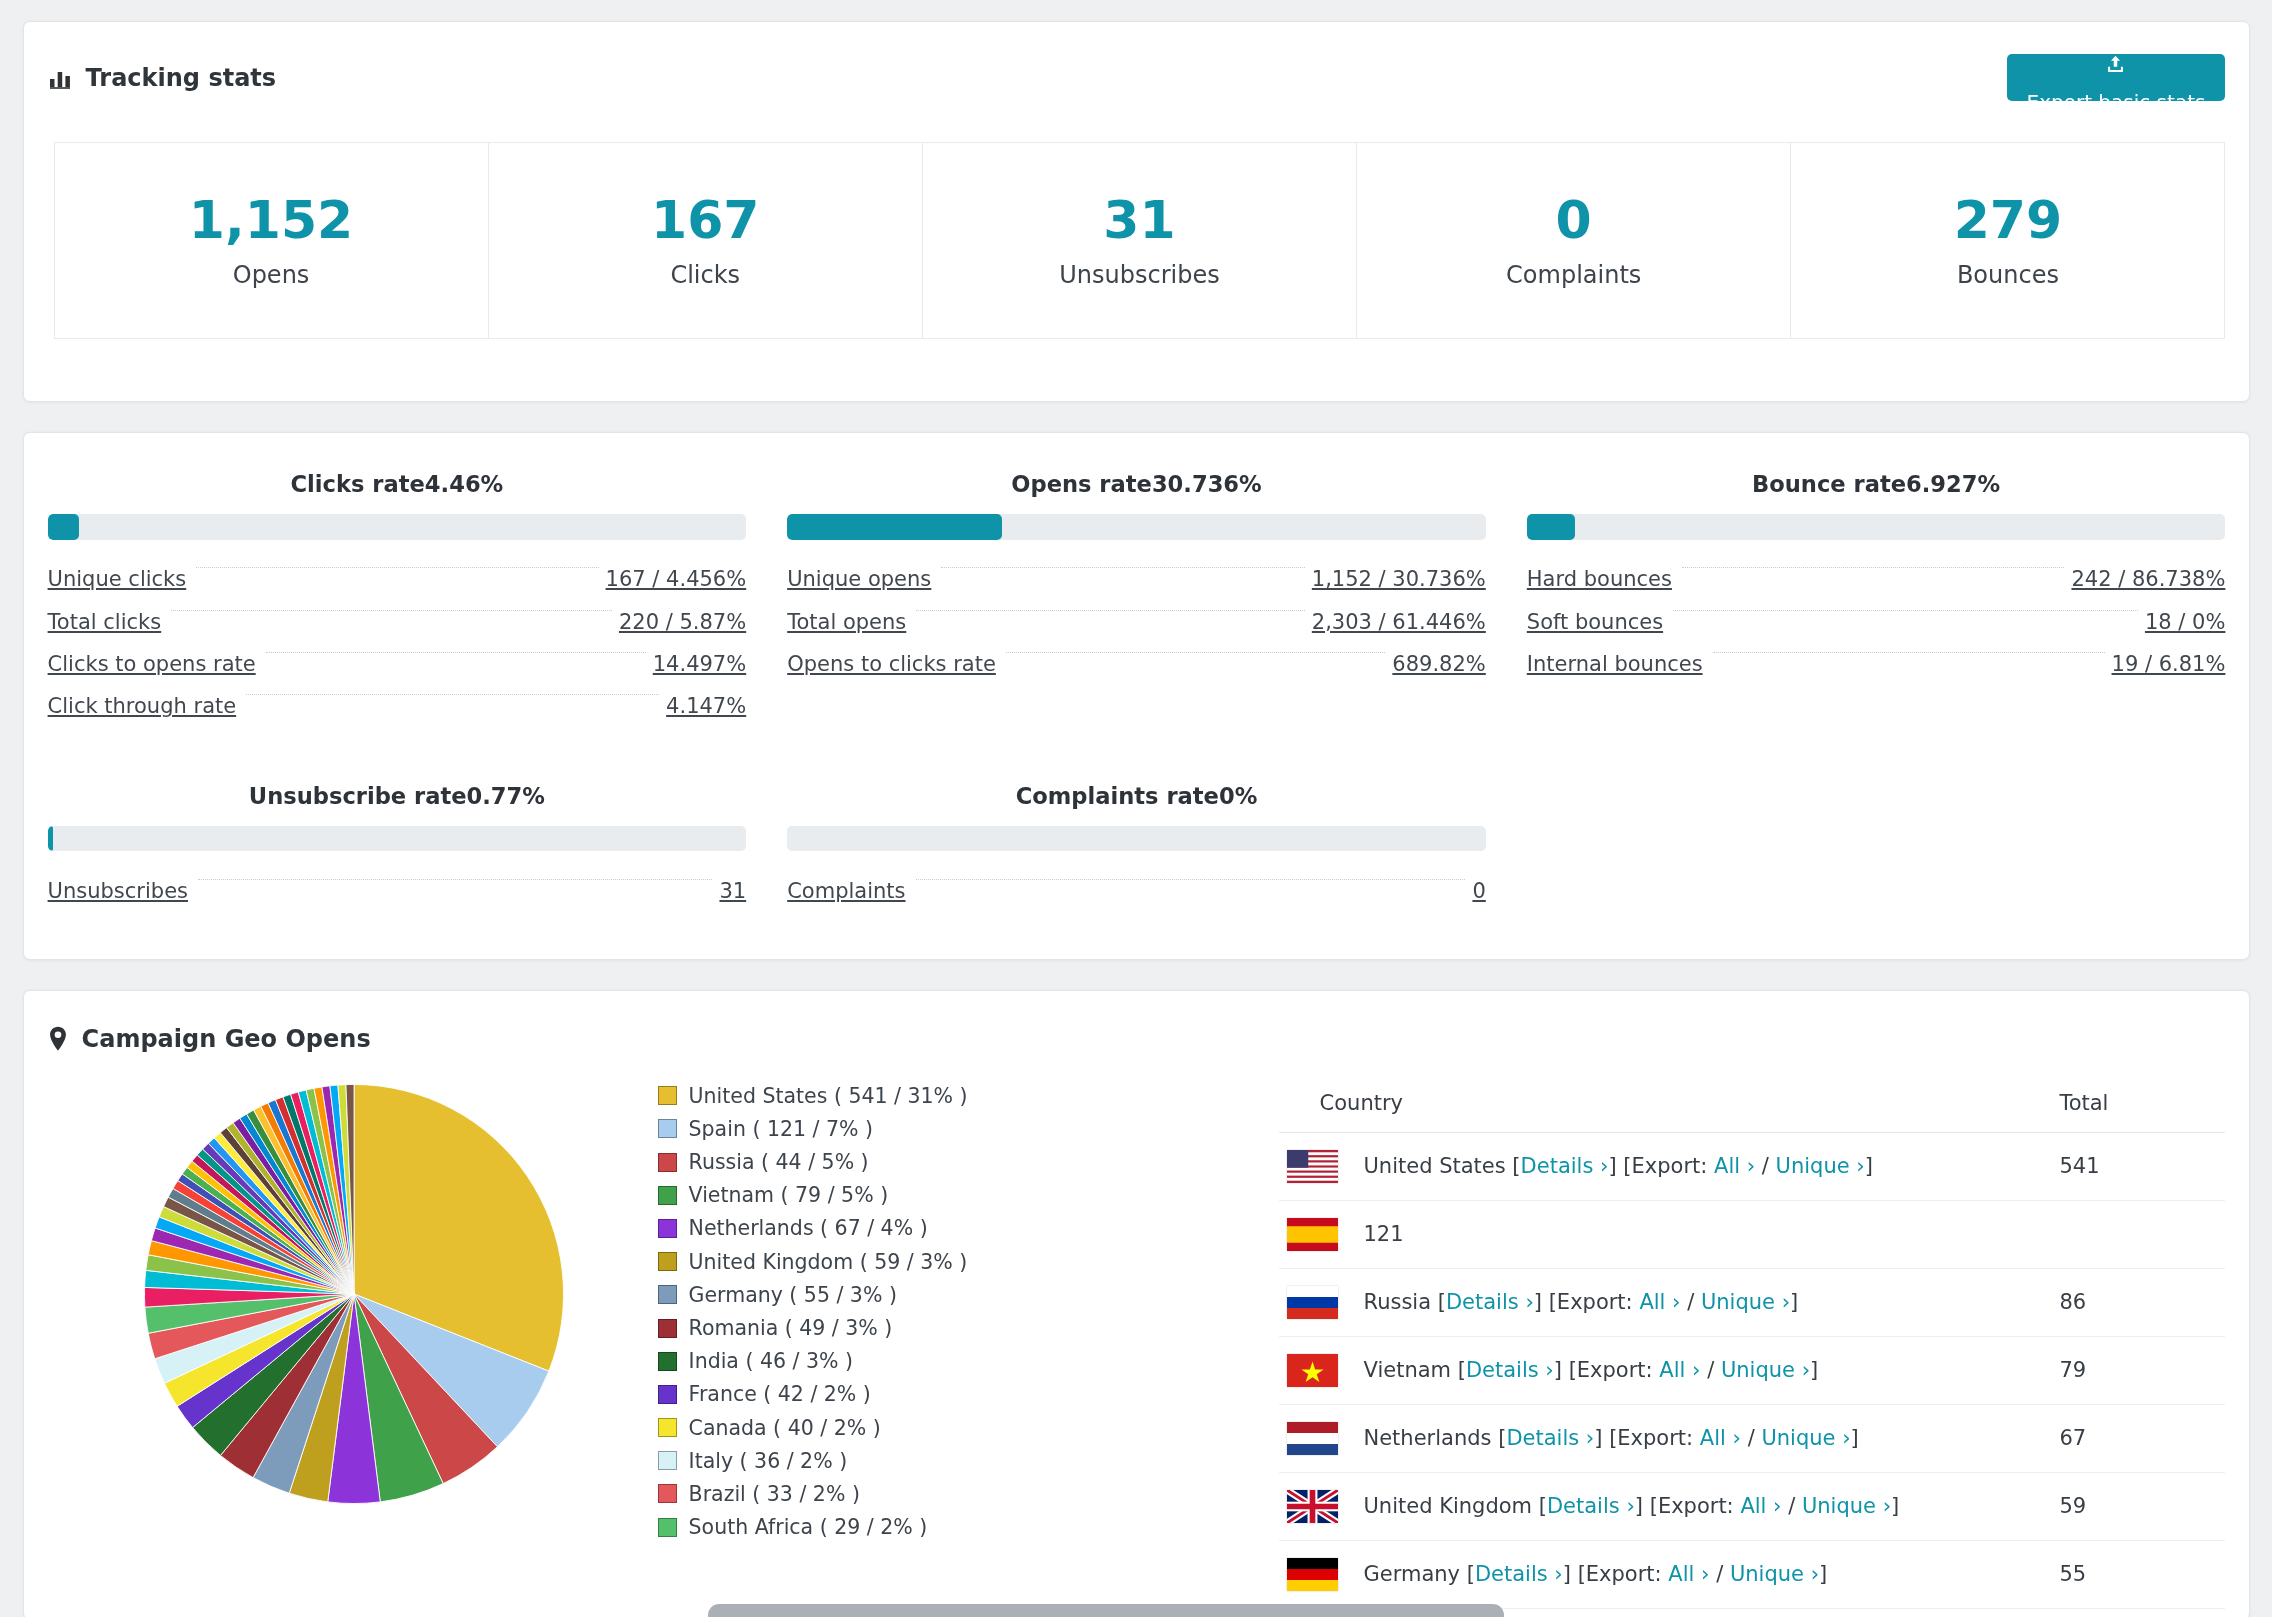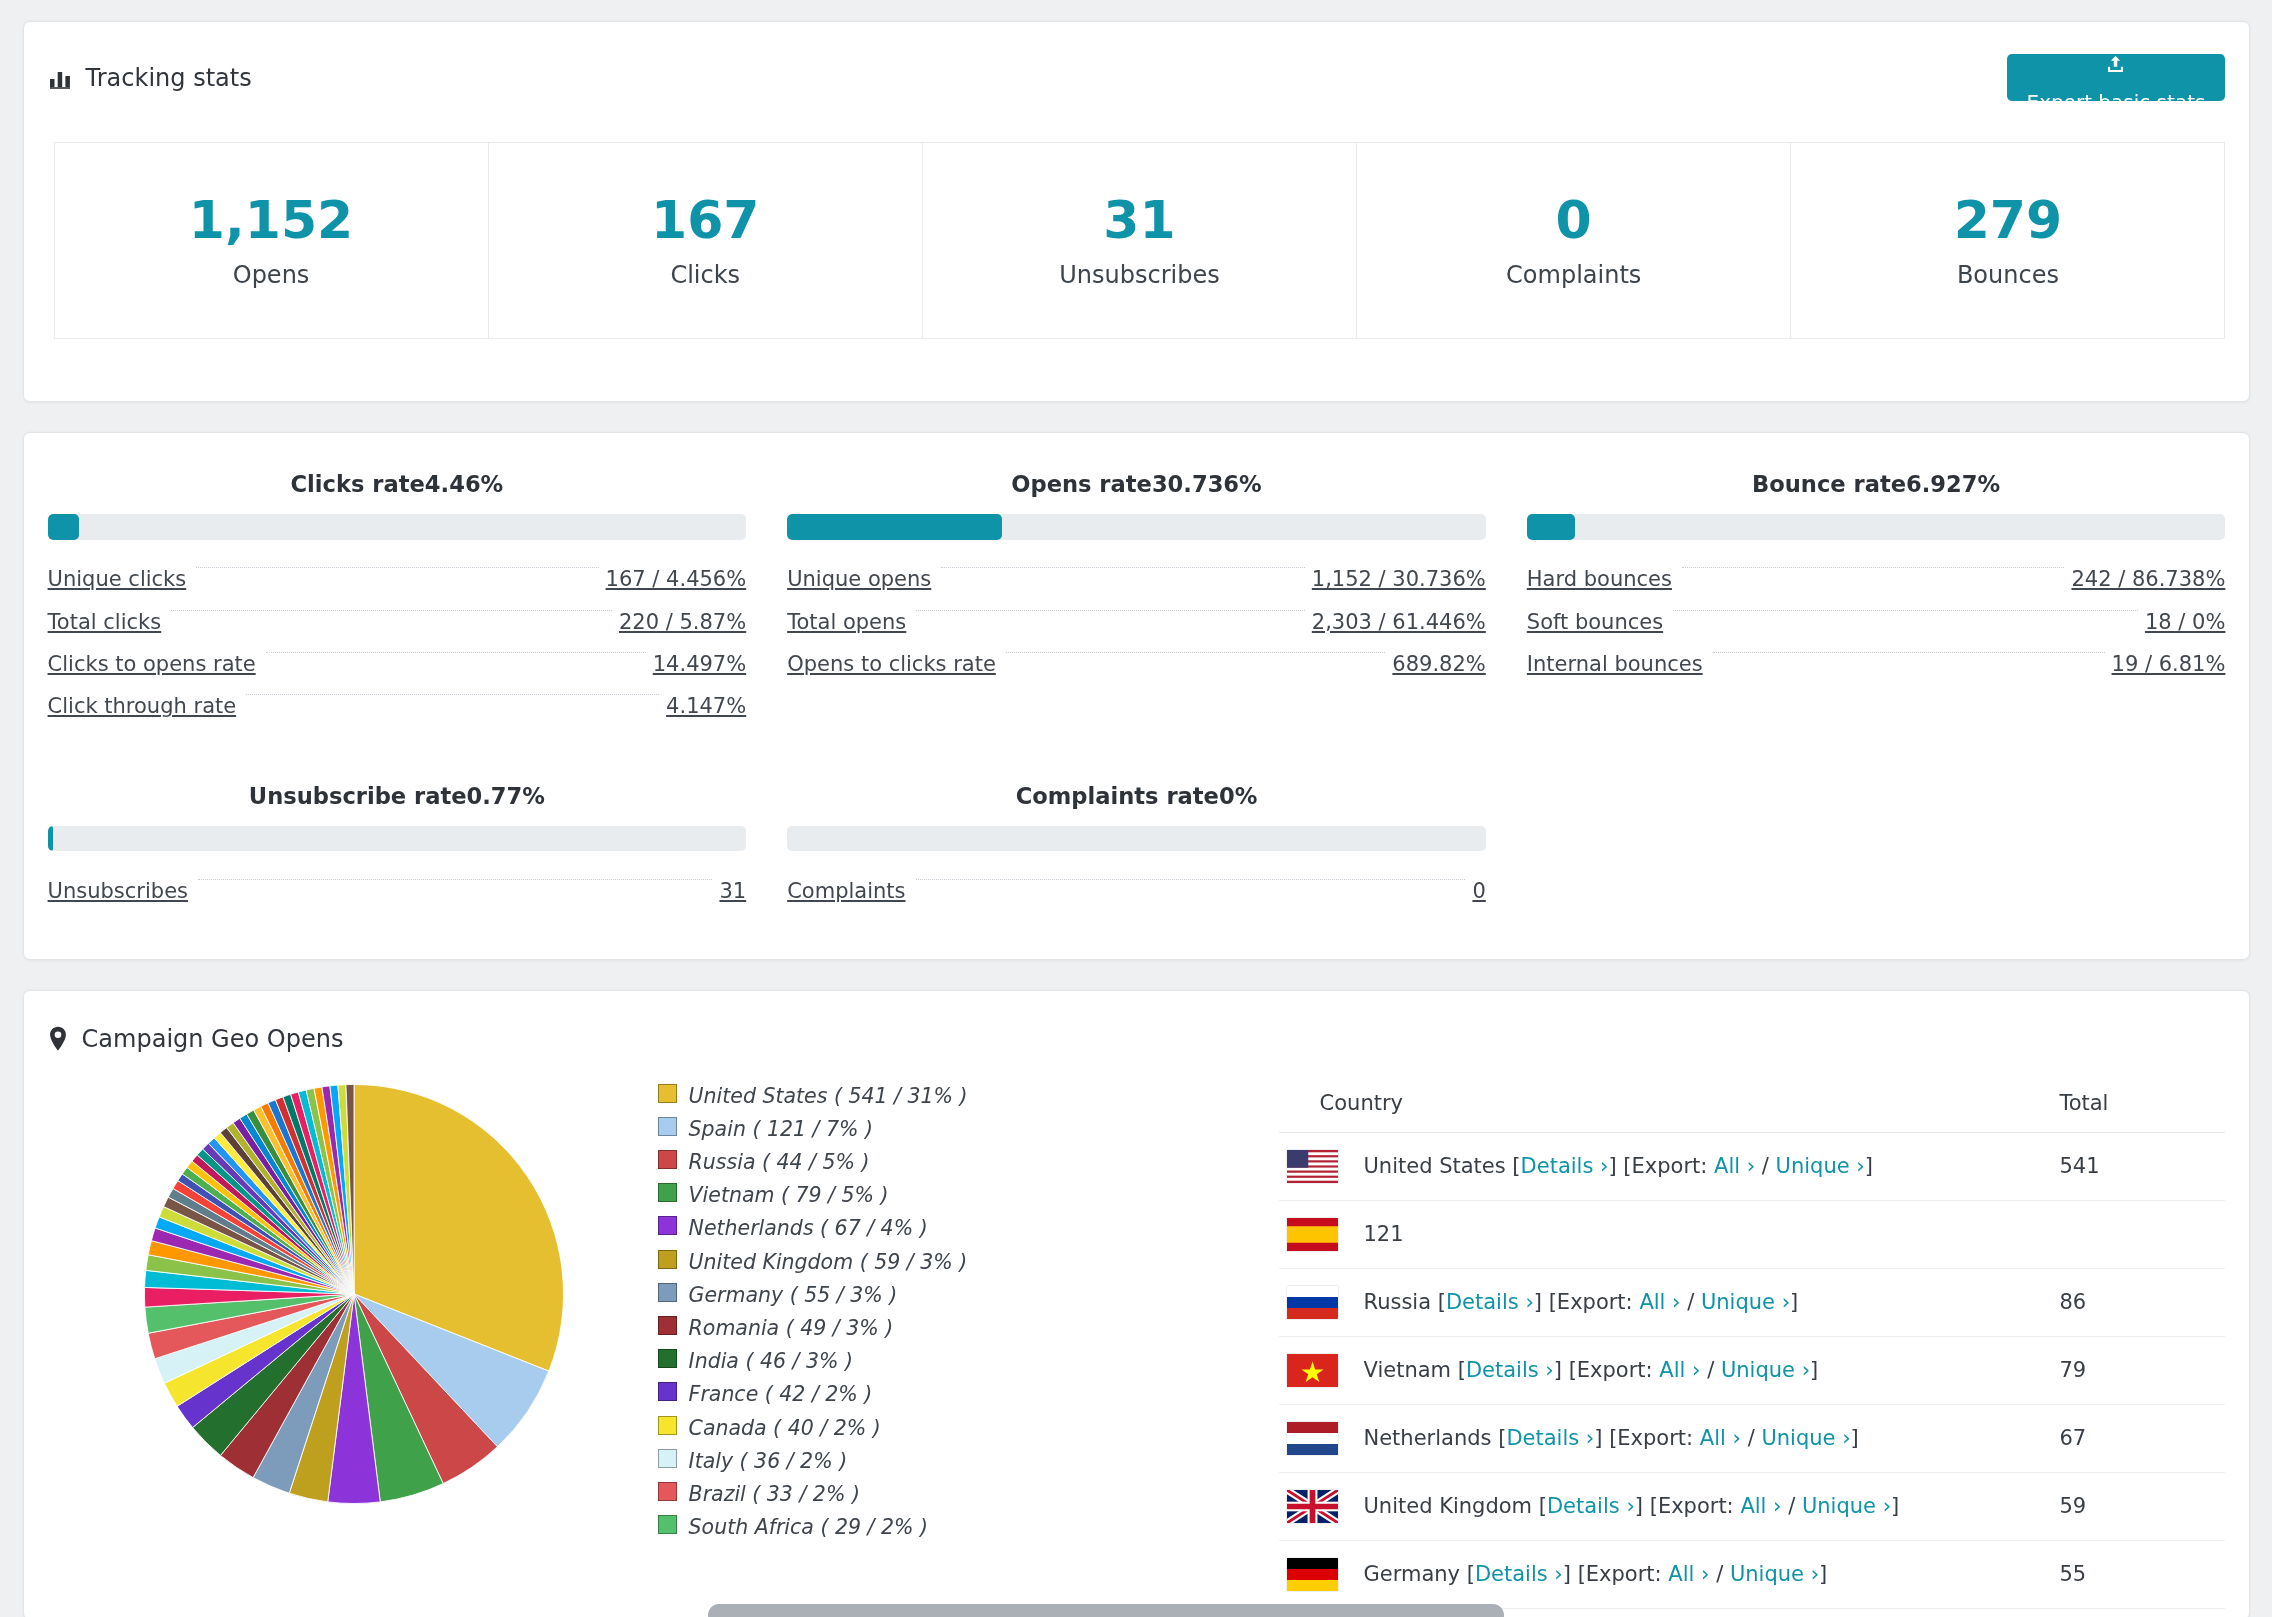--- a/index.html
+++ b/index.html
@@ -14,21 +14,21 @@
 
   .card {
     background: #fff;
     border: 0.7px solid #e2e5e7;
     border-radius: 7px;
     box-shadow: 0 0.7px 2.8px rgba(0,0,0,.05);
     margin-bottom: 30px;
   }
   .card-head { display: flex; justify-content: space-between; align-items: center; }
   .card-title {
-    font-size: 24px; font-weight: 400; color: #2f353b;
+    font-size: 24px; font-weight: 700; color: #2f353b;
     display: flex; align-items: center; gap: 14px;
   }
   .card-title .ticon { display: inline-flex; align-items: center; }
 
   
   .tracking-card { padding: 32px 24px 62px; }
   .btn-export {
     display: inline-flex; align-items: center; gap: 10px;
     background: var(--accent); color: #fff;
     border: none; border-radius: 5px;
@@ -64,21 +64,21 @@
   .rate-rows { margin-top: 18.4px; }
   .rate-row { display: flex; align-items: flex-start; font-size: 21px; color: #41474e; padding: 9.2px 0; text-decoration: underline; }
   .rate-row .leader { flex: 1; border-bottom: 1.4px dotted #c9ccd0; margin: 0 7px 5.6px 10px; }
   .rate-row .rv { white-space: nowrap; }
 
   
   .geo-card { padding: 34px 24px 0; height: 630px; overflow: hidden; }
   .geo-body { display: flex; margin-top: 25.4px; }
   .pie-wrap { width: 610px; flex: none; padding-left: 90px; }
   .legend { width: 621px; flex: none; padding-top: 5.6px; }
-  .legend-item { display: flex; align-items: flex-start; gap: 12px; margin-bottom: 9.2px; font-size: 20.5px; color: #3d444c; font-style: italic; }
+  .legend-item { display: flex; align-items: center; gap: 12px; margin-bottom: 9.2px; font-size: 20.5px; color: #3d444c; }
   .legend-swatch { width: 19px; height: 19px; flex: none; border: 0.7px solid rgba(0,0,0,.35); }
 
   .geo-table { flex: 1; font-size: 21px; color: #383e45; }
   .gt-head { display: flex; align-items: center; padding: 12.7px 0 17px 41px; border-bottom: 0.7px solid #e4e6e8; }
   .col-country { flex: 1; }
   .col-total { width: 166px; flex: none; }
   .gt-row { display: flex; align-items: center; padding: 17px 0 17px 8.5px; border-bottom: 0.7px solid #eceef0; }
   .flag { width: 51px; height: 33px; margin-right: 25.4px; flex: none; box-shadow: 0 0 1.4px rgba(0,0,0,.25); font-size: 0; }
   .gt-main { flex: 1; white-space: nowrap; }
   .lnk { color: var(--accent); cursor: pointer; text-decoration: none; }

